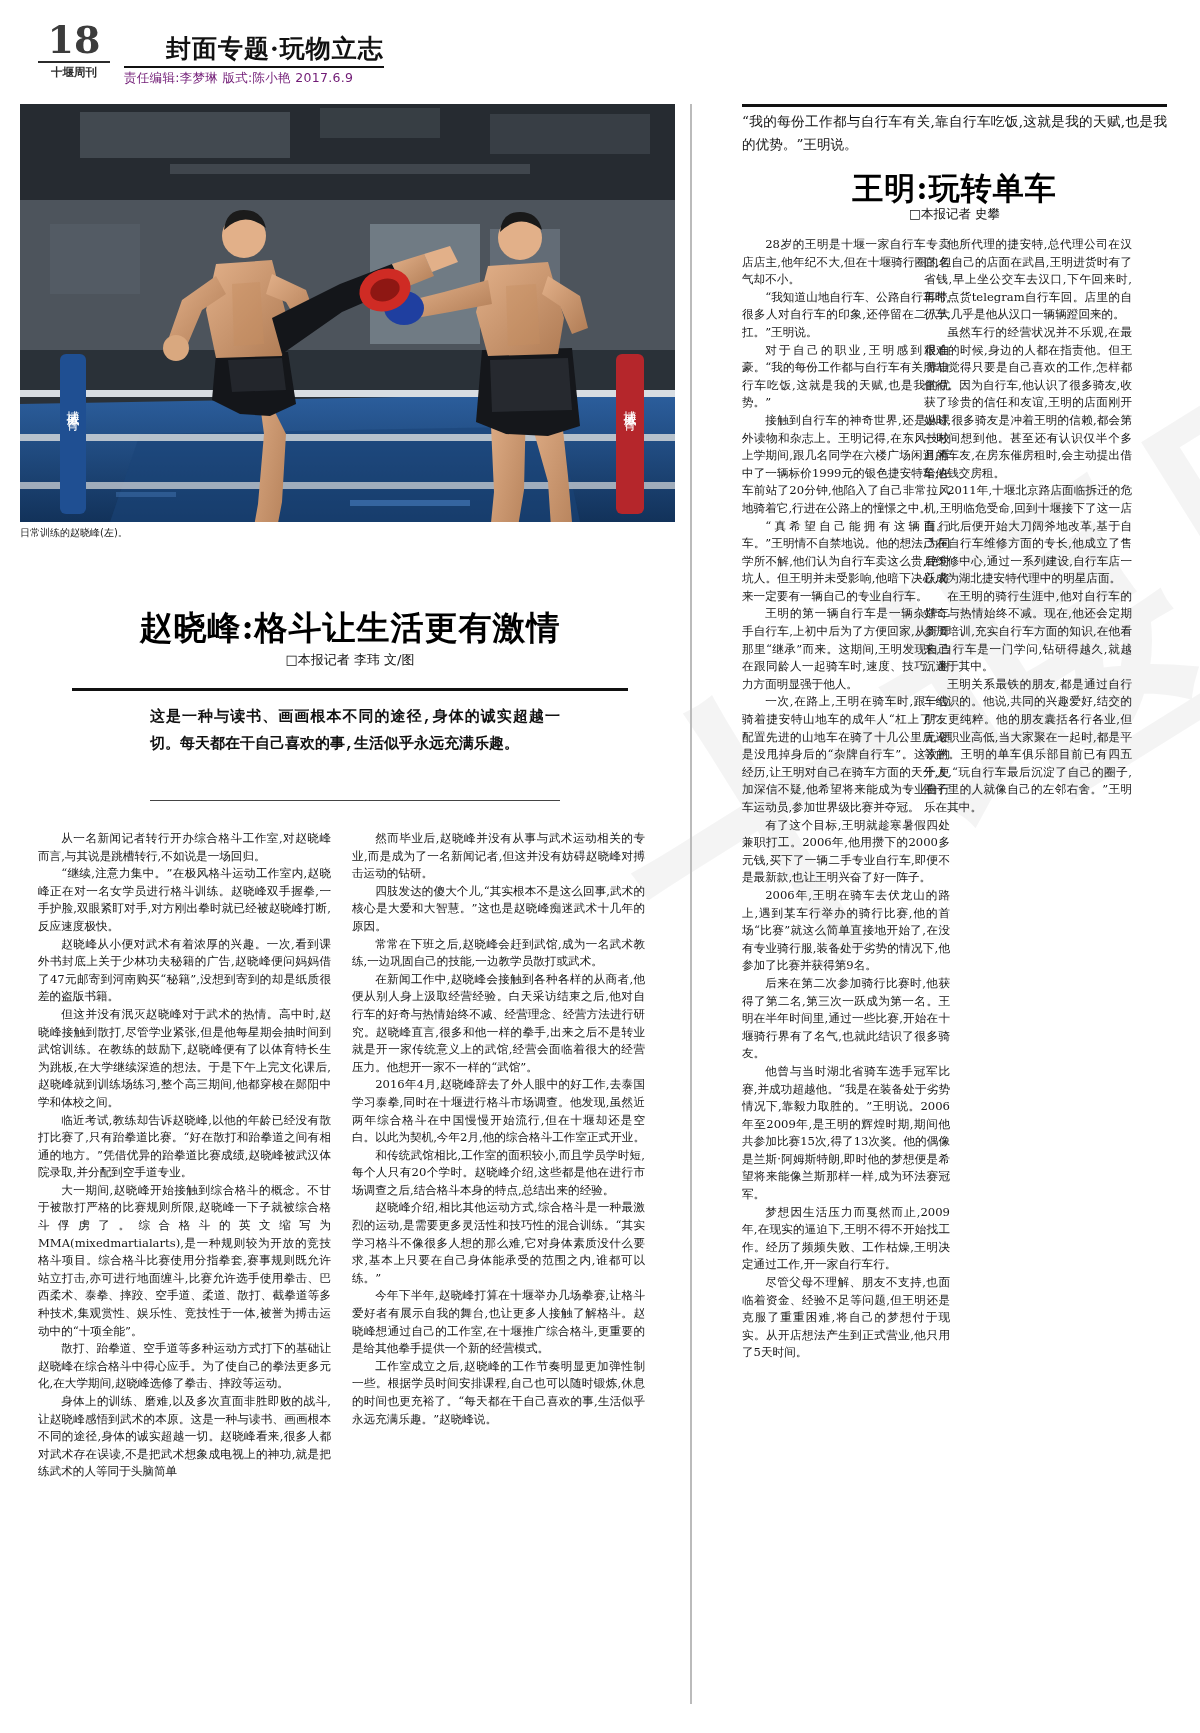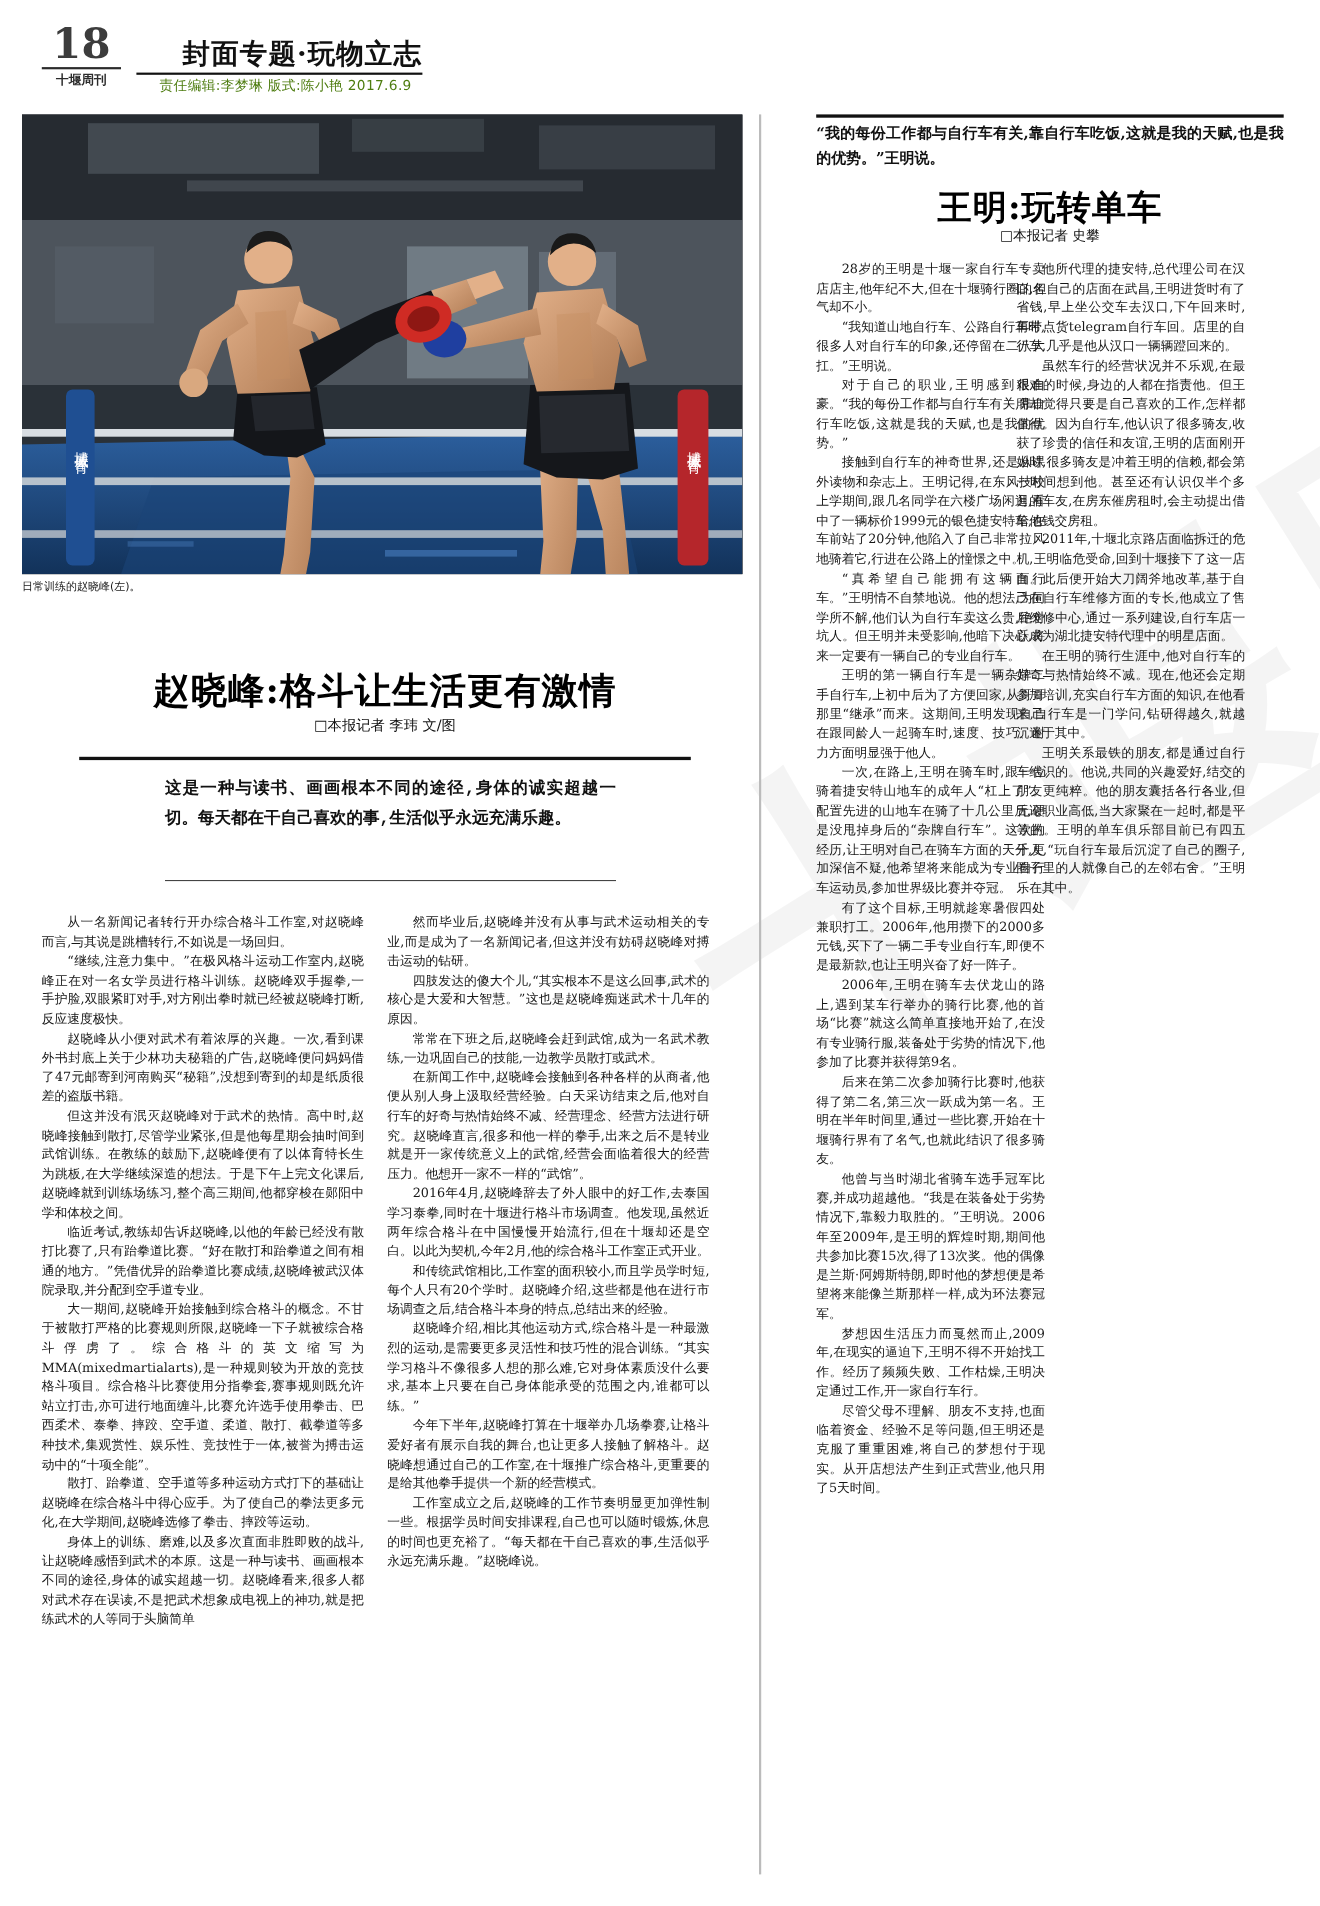--- a/index.html
+++ b/index.html
@@ -82,23 +82,22 @@
   .head-rule {
     position: absolute;
     left: 86px; top: 46px;
     width: 260px; height: 1.5px;
     background: #111;
   }
   .head-credits {
     position: absolute;
     left: 86px; top: 50px;
     font-size: 12.5px;
-    color: #4d7c0f;
+    color: #701a75;
     letter-spacing: 0.3px;
-    margin-left: 21px;
   }
 
   
   .photo {
     position: absolute;
     left: 20px; top: 104px;
     width: 655px; height: 418px;
     background: #0c1016;
     overflow: hidden;
   }
@@ -176,21 +175,21 @@
     background: #bbb;
   }
 
   
   .right-quote {
     position: absolute;
     left: 742px; top: 110px;
     width: 425px;
     font-size: 13.6px;
     line-height: 23px;
-    font-weight: bold;
+    font-weight: normal;
     color: #111;
     text-align: justify;
     font-family: "DejaVu Serif", "Liberation Serif", serif;
   }
   .right-quote-rule {
     position: absolute;
     left: 742px; top: 104px;
     width: 425px; height: 3px;
     background: #111;
   }

